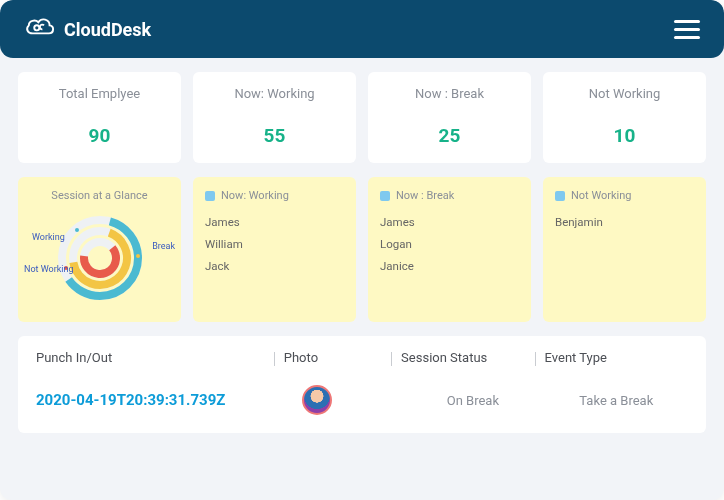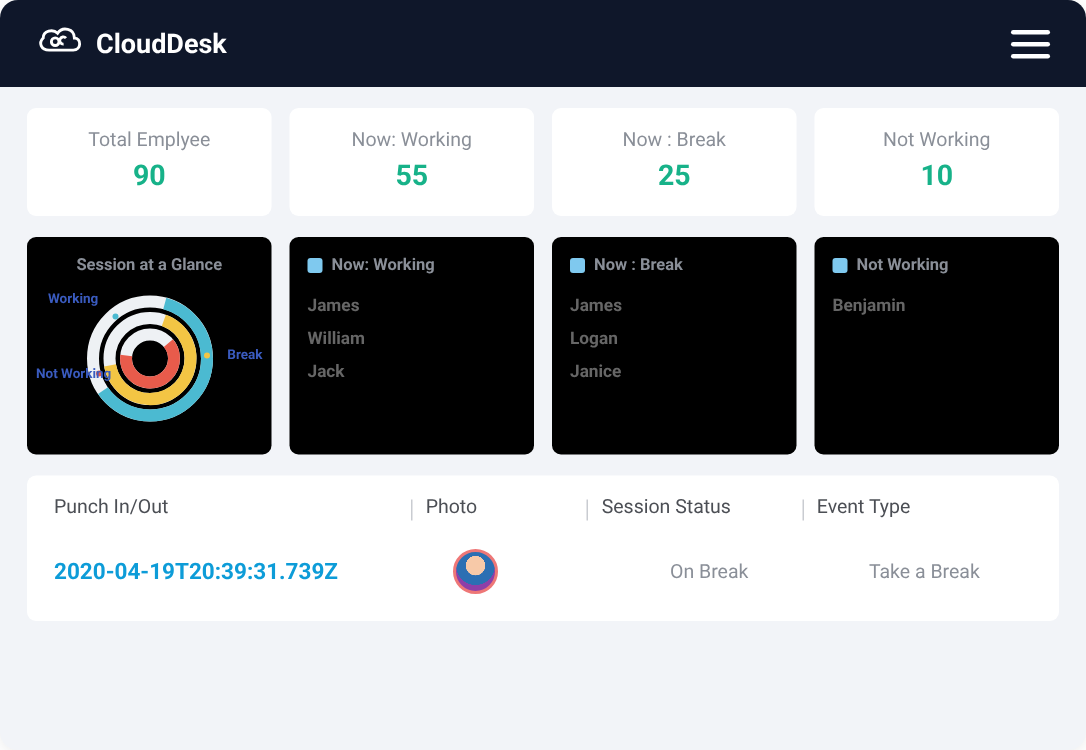--- a/index.html
+++ b/index.html
@@ -1,48 +1,48 @@
 <!DOCTYPE html>
 <html><head>
 <meta charset="utf-8">
 <style>
   * { box-sizing: border-box; margin: 0; padding: 0; }
   body { font-family: -apple-system, BlinkMacSystemFont, "Segoe UI", Roboto, Arial, sans-serif; background: #fff; }
   .frame { width: 724px; height: 500px; background: #f2f4f8; border-radius: 12px; overflow: hidden; display: flex; flex-direction: column; box-shadow: 0 2px 10px rgba(0,0,0,0.08); }
-  .topbar { background: #0f172a; height: 58px; display: flex; align-items: center; justify-content: space-between; padding: 0 24px; }
+  .topbar { background: #0c4a6e; height: 58px; display: flex; align-items: center; justify-content: space-between; padding: 0 24px; border-radius: 13px; }
   .brand { display: flex; align-items: center; gap: 8px; color: #fff; font-weight: 700; font-size: 18px; }
   .brand svg { width: 32px; height: 24px; }
   .hamburger { display: flex; flex-direction: column; gap: 5px; cursor: pointer; }
   .hamburger span { display: block; width: 26px; height: 3px; background: #fff; border-radius: 2px; }
   .content { flex: 1; padding: 14px 18px 18px 18px; display: flex; flex-direction: column; gap: 14px; }
   .row { display: flex; gap: 12px; }
   .stat-card { flex: 1; background: #fff; border-radius: 6px; padding: 14px 8px 16px 8px; text-align: center; }
-  .stat-label { color: #8a8f98; font-size: 13px; margin-bottom: 4px; }
+  .stat-label { color: #8a8f98; font-size: 13px; margin-bottom: 23px; }
   .stat-value { color: #17b289; font-size: 19px; font-weight: 700; }
-  .panel { flex: 1; background: #000000; border-radius: 6px; padding: 12px 12px 14px 12px; min-height: 130px; font-weight: bold; }
+  .panel { flex: 1; background: #fef9c3; border-radius: 6px; padding: 12px 12px 14px 12px; min-height: 130px; }
   .panel-header { display: flex; align-items: center; gap: 6px; margin-bottom: 10px; }
   .dot { width: 10px; height: 10px; border-radius: 2px; background: #7fc9ef; display: inline-block; }
   .panel-title { color: #8a8f98; font-size: 11px; }
   .panel-title-center { color: #8a8f98; font-size: 11px; text-align: center; margin-bottom: 6px; }
   .name-list { color: #666; font-size: 11.5px; line-height: 1.9; }
   .donut-wrap { display:flex; align-items:center; justify-content:center; position:relative; height:100px; }
   .donut-wrap svg { width: 100px; height: 100px; }
   .legend { position:absolute; font-size:9px; color:#3a5bbf; }
-  .lg-working { top: 6px; left: 2px; }
-  .lg-break { top: 43px; right: -6px; }
+  .lg-working { top: 24px; left: 2px; }
+  .lg-break { top: 33px; right: -6px; }
   .lg-notworking { top: 56px; left: -6px; }
   .table-card { background:#fff; border-radius:6px; padding: 14px 18px 18px 18px; }
   .thead { display:flex; color:#4c4f55; font-size:13px; padding-bottom: 10px; }
   .thead > div { position: relative; }
   .col-punch { flex: 0 0 38%; }
   .col-photo { flex: 0 0 18%; }
   .col-status { flex: 0 0 22%; }
   .col-event { flex: 0 0 22%; }
   .sep::before { content:""; position:absolute; left:-10px; top:2px; width:1px; height:14px; background:#c9ccd1; }
-  .trow { display:flex; align-items:center; padding-top: 10px; }
+  .trow { display:flex; align-items:center; padding-top: 10px; justify-content: flex-end; }
   .punch-val { color:#0d9cd8; font-weight:700; font-size:15px; }
   .status-val, .event-val { color:#8a8f98; font-size:13px; text-align:center; }
   .avatar { width:30px; height:30px; border-radius:50%; background: radial-gradient(circle at 50% 35%, #f7c9a8 0 30%, #2b6fb3 31% 60%, #8e3fa8 61% 100%); border:2px solid #e77; margin-left:18px; }
 </style>
 </head>
 <body>
 
 <div class="frame">
 
   <div class="topbar">

